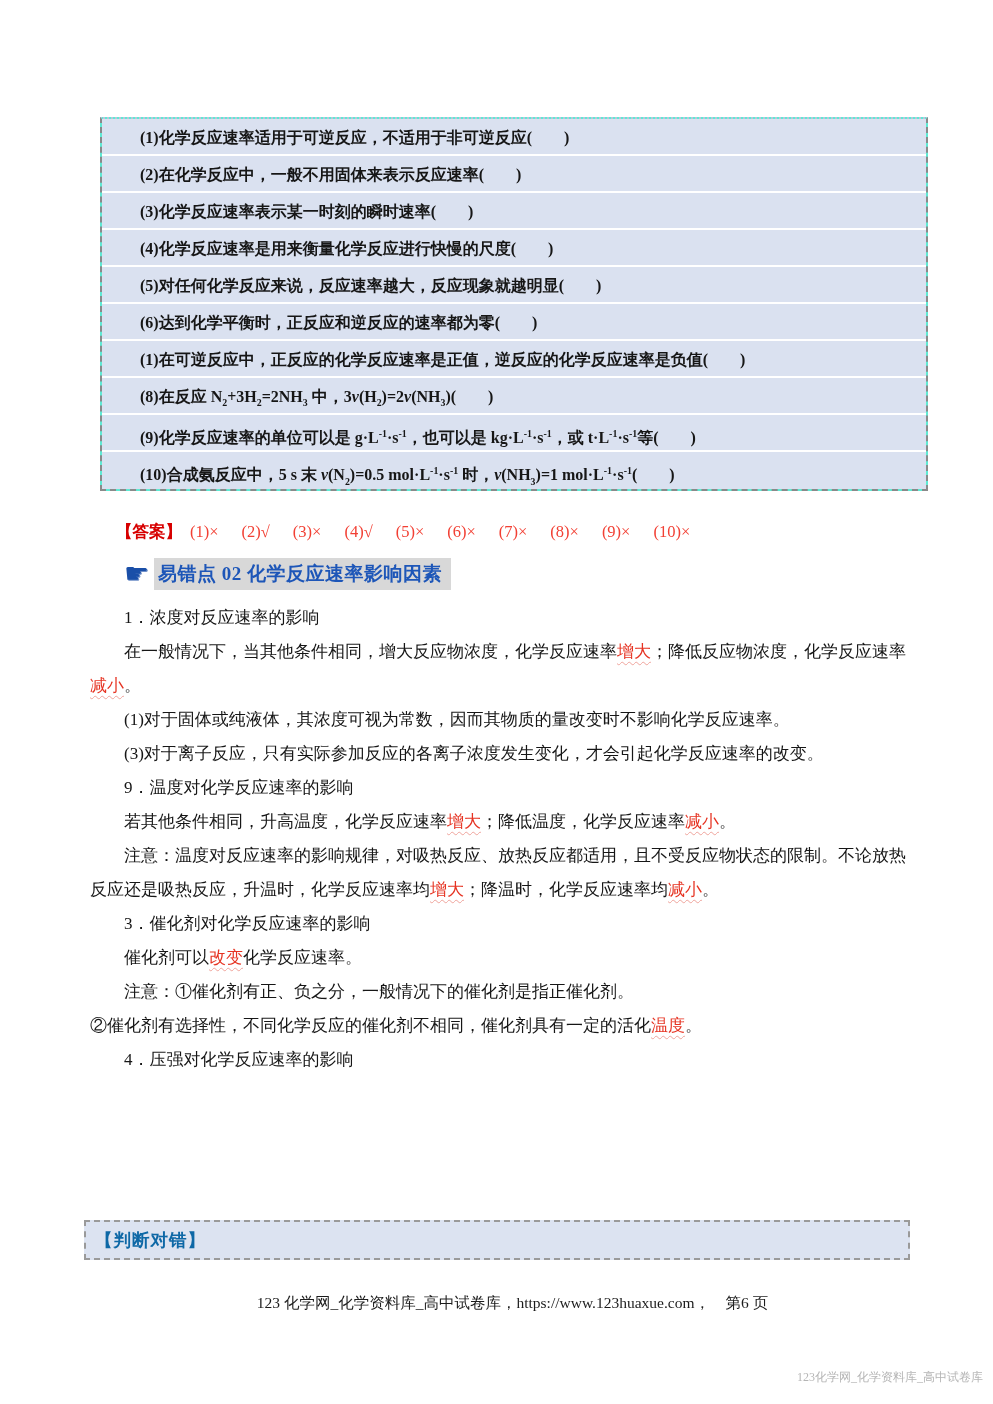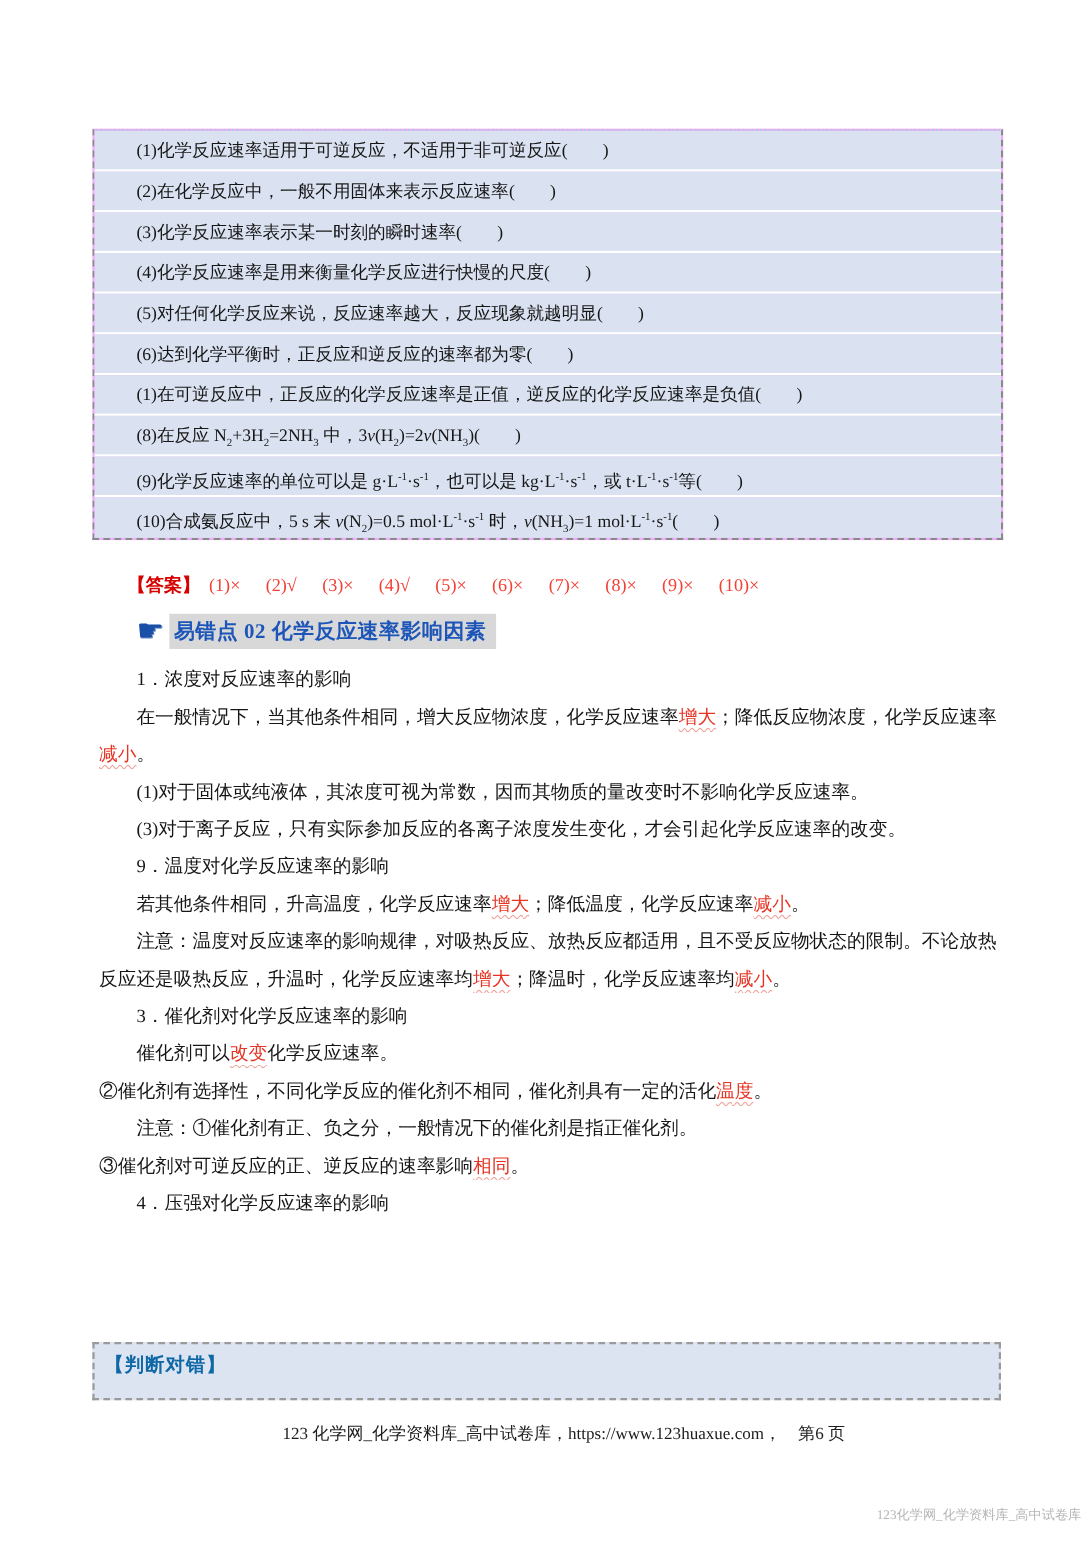--- a/index.html
+++ b/index.html
@@ -5,24 +5,25 @@
   * { margin:0; padding:0; box-sizing:border-box; }
   html,body { background:#ffffff; }
   .page {
     position:relative; width:993px; height:1404px; margin:0 auto;
     background:#ffffff; overflow:hidden;
     font-family:"Liberation Serif","DejaVu Serif",serif;
     color:#161616;
   }
   
   .quiz-table {
-    position:absolute; left:84px; top:117px; width:828px;
+    position:absolute; left:100px; top:117px; width:828px;
     border-left:2px dashed #8a8a8a; border-right:2px dashed #8a8a8a;
     border-bottom:2px dashed #8a8a8a; border-top:2px dotted #b9c4da;
-    background:#f0abfc;
+    background:#5eead4;
+    font-weight:bold;
   }
   .quiz-row {
     height:37px; line-height:37px; background:var(--row-bg,#dae1f0);
     border-bottom:2px solid #ffffff; padding-left:38px;
     font-size:16px; white-space:nowrap; overflow:hidden;
   }
   .quiz-row:last-child { border-bottom:none; }
   .quiz-row sub, .ftext sub { font-size:0.62em; }
   .quiz-row sup, .ftext sup { font-size:0.62em; }
   .quiz-row i { font-style:italic; }
@@ -45,21 +46,21 @@
   .para { text-indent:2em; }
   .para.noindent { text-indent:0; }
   .hl-red {
     color:var(--red,#e63322);
     text-decoration:underline; text-decoration-style:wavy;
     text-decoration-color:#efa49c; text-decoration-thickness:1px;
     text-underline-offset:4px;
   }
   
   .judge-box {
-    position:absolute; left:84px; top:1220px; width:826px; height:53px;
+    position:absolute; left:84px; top:1220px; width:826px; height:40px;
     background:#dce3f1; border:2px dashed #9a9a9a;
     line-height:36px; padding-left:9px;
   }
   .judge-label { color:var(--judge-blue,#0e68a6); font-weight:bold; font-size:17.5px; letter-spacing:1px; }
   
   .footer { position:absolute; left:0; top:1293px; width:100%; text-align:center; font-size:15.5px; color:#1c1c1c;margin-left:16px; }
   .watermark { position:absolute; right:10px; top:1369px; font-size:12px; color:#b5b5b5; }
 </style>
 </head>
 <body>
@@ -91,23 +92,22 @@
   <div class="notes ftext">
       <div class="para">1．浓度对反应速率的影响</div>
       <div class="para">在一般情况下，当其他条件相同，增大反应物浓度，化学反应速率<span class="hl-red">增大</span>；降低反应物浓度，化学反应速率<span class="hl-red">减小</span>。</div>
       <div class="para">(1)对于固体或纯液体，其浓度可视为常数，因而其物质的量改变时不影响化学反应速率。</div>
       <div class="para">(3)对于离子反应，只有实际参加反应的各离子浓度发生变化，才会引起化学反应速率的改变。</div>
       <div class="para">9．温度对化学反应速率的影响</div>
       <div class="para">若其他条件相同，升高温度，化学反应速率<span class="hl-red">增大</span>；降低温度，化学反应速率<span class="hl-red">减小</span>。</div>
       <div class="para">注意：温度对反应速率的影响规律，对吸热反应、放热反应都适用，且不受反应物状态的限制。不论放热反应还是吸热反应，升温时，化学反应速率均<span class="hl-red">增大</span>；降温时，化学反应速率均<span class="hl-red">减小</span>。</div>
       <div class="para">3．催化剂对化学反应速率的影响</div>
       <div class="para">催化剂可以<span class="hl-red">改变</span>化学反应速率。</div>
+      <div class="para">注意：①催化剂有正、负之分，一般情况下的催化剂是指正催化剂。</div>
       <div class="para noindent">②催化剂有选择性，不同化学反应的催化剂不相同，催化剂具有一定的活化<span class="hl-red">温度</span>。</div>
-      <div class="para">注意：①催化剂有正、负之分，一般情况下的催化剂是指正催化剂。</div>
-      <div class="para noindent">③催化剂对可逆反应的正、逆反应的速率影响<span class="hl-red">相同</span>。</div>
       <div class="para">4．压强对化学反应速率的影响</div>
     </div>
 
   <div class="judge-box">
     <span class="judge-label">【判断对错】</span>
   </div>
 
   <div class="footer">123 化学网_化学资料库_高中试卷库，https://www.123huaxue.com，　第6 页</div>
 
   <div class="watermark">123化学网_化学资料库_高中试卷库</div>

